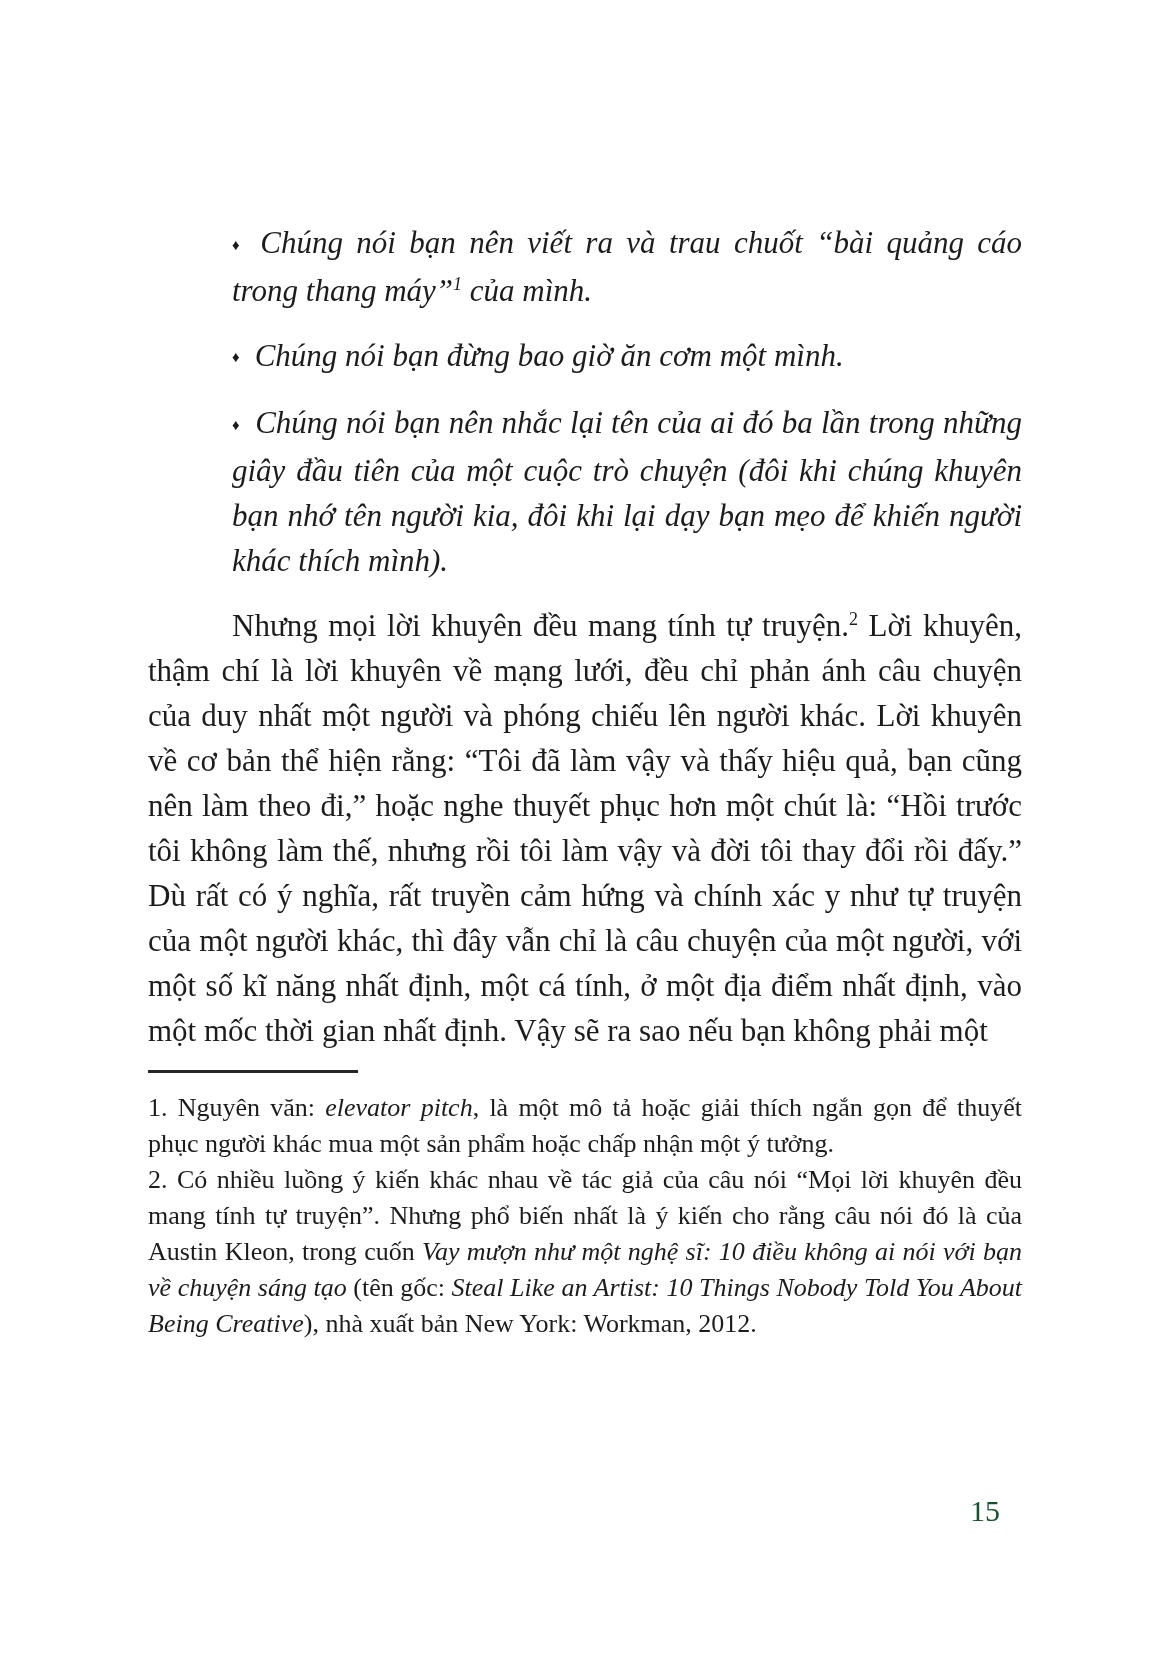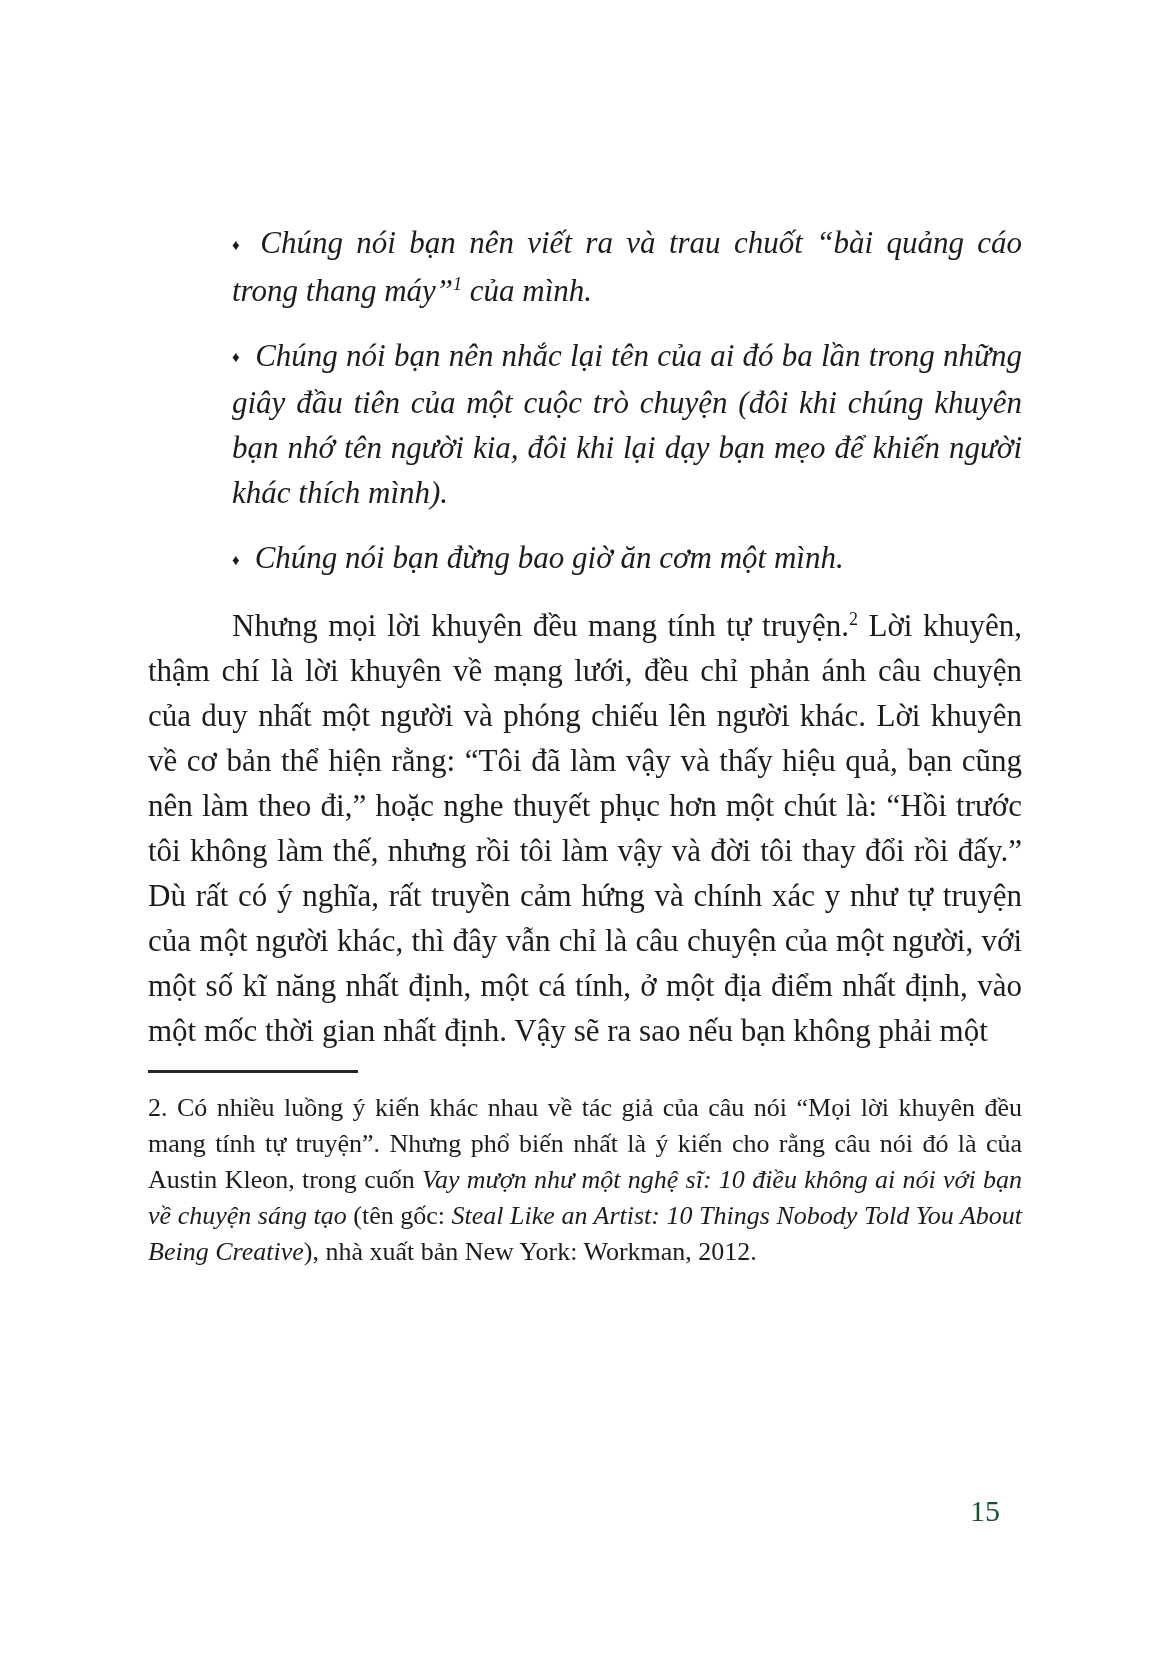--- a/index.html
+++ b/index.html
@@ -66,27 +66,28 @@
   }
 </style>
 </head>
 <body>
 
 <div class="page">
   <div class="content">
 
     <p class="bullet-item"><span class="bullet-mark">♦</span><span><span>Chúng nói bạn nên viết ra và trau chuốt “bài quảng cáo trong thang máy”</span><sup>1</sup><span> của mình.</span></span></p>
 
+    <p class="bullet-item"><span class="bullet-mark">♦</span><span><span>Chúng nói bạn đừng bao giờ ăn cơm một mình.</span></span></p>
+
     <p class="bullet-item"><span class="bullet-mark">♦</span><span><span>Chúng nói bạn nên nhắc lại tên của ai đó ba lần trong những giây đầu tiên của một cuộc trò chuyện (đôi khi chúng khuyên bạn nhớ tên người kia, đôi khi lại dạy bạn mẹo để khiến người khác thích mình).</span></span></p>
-
-    <p class="bullet-item"><span class="bullet-mark">♦</span><span><span>Chúng nói bạn đừng bao giờ ăn cơm một mình.</span></span></p>
 
 
     <p class="body-paragraph"><span>Nhưng mọi lời khuyên đều mang tính tự truyện.</span><sup>2</sup><span> Lời khuyên, thậm chí là lời khuyên về mạng lưới, đều chỉ phản ánh câu chuyện của duy nhất một người và phóng chiếu lên người khác. Lời khuyên về cơ bản thể hiện rằng: “Tôi đã làm vậy và thấy hiệu quả, bạn cũng nên làm theo đi,” hoặc nghe thuyết phục hơn một chút là: “Hồi trước tôi không làm thế, nhưng rồi tôi làm vậy và đời tôi thay đổi rồi đấy.” Dù rất có ý nghĩa, rất truyền cảm hứng và chính xác y như tự truyện của một người khác, thì đây vẫn chỉ là câu chuyện của một người, với một số kĩ năng nhất định, một cá tính, ở một địa điểm nhất định, vào một mốc thời gian nhất định. Vậy sẽ ra sao nếu bạn không phải một</span></p>
 
     <hr class="footnote-rule">
 
+    <p class="footnote"><span>1. Nguyên văn: </span><i>elevator pitch</i><span>, là một mô tả hoặc giải thích ngắn gọn để thuyết phục người khác mua một sản phẩm hoặc chấp nhận một ý tưởng.</span></p>
     <p class="footnote"><span>2. Có nhiều luồng ý kiến khác nhau về tác giả của câu nói “Mọi lời khuyên đều mang tính tự truyện”. Nhưng phổ biến nhất là ý kiến cho rằng câu nói đó là của Austin Kleon, trong cuốn </span><i>Vay mượn như một nghệ sĩ: 10 điều không ai nói với bạn về chuyện sáng tạo</i><span> (tên gốc: </span><i>Steal Like an Artist: 10 Things Nobody Told You About Being Creative</i><span>), nhà xuất bản New York: Workman, 2012.</span></p>
 
   </div>
 
   <div class="page-number">15</div>
 </div>
 
 </body></html>

